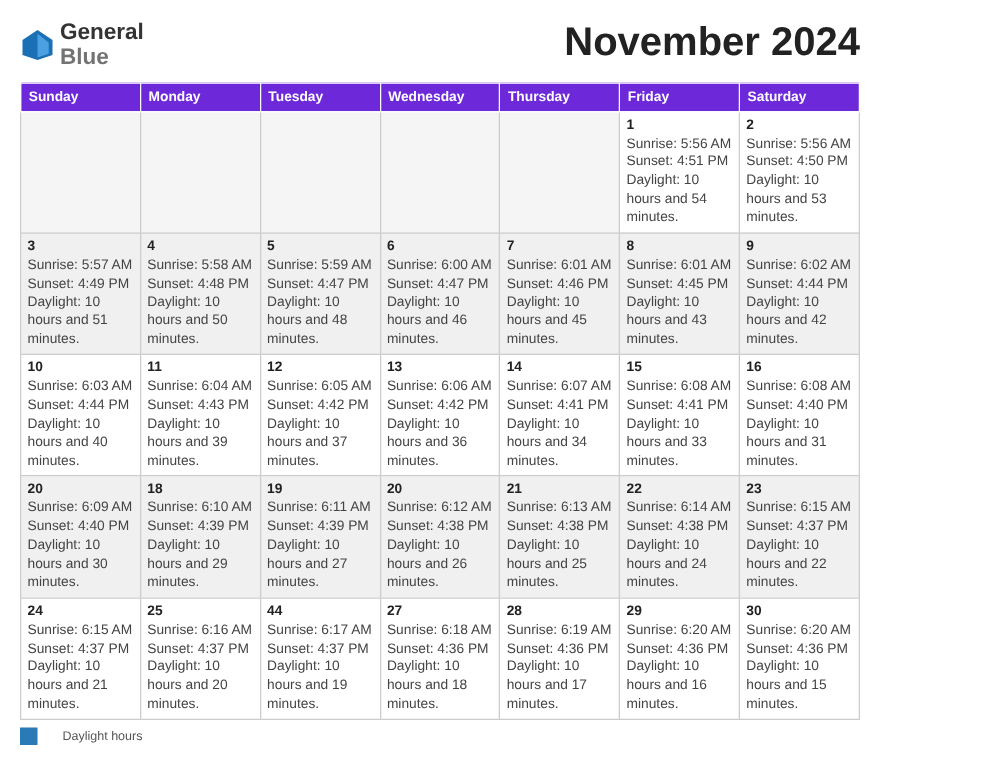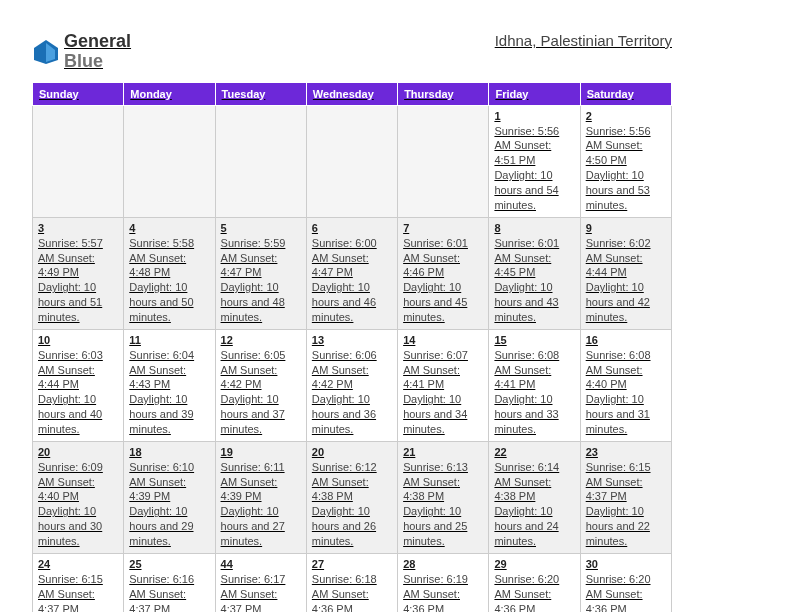--- a/index.html
+++ b/index.html
@@ -6,24 +6,23 @@
     body {
       width: 792px;
       height: 612px;
       font-family: Arial, sans-serif;
       background: #fff;
       overflow: hidden;
     }
     .page {
       width: 704px;
       height: 612px;
-      padding: 32px;
+      padding: 16px;
       display: flex;
       flex-direction: column;
-      text-decoration: underline;
     }
     .header {
       display: flex;
       justify-content: space-between;
       align-items: flex-start;
       margin-bottom: 10px;
     }
     .logo {
       display: flex;
       align-items: center;
@@ -117,21 +116,21 @@
       <svg class="logo-icon" viewBox="0 0 28 28">
         <polygon points="14,2 26,10 26,22 14,26 2,22 2,10" fill="#1a6fb5"></polygon>
         <polygon points="14,5 23,12 23,21 14,24" fill="#4aa0e0"></polygon>
       </svg>
       <div class="logo-text">
         <span class="logo-general">General</span><br>
         <span class="logo-blue">Blue</span>
       </div>
     </div>
     <div class="title-block">
-      <div class="location-title">Idhna, Palestinian Territory</div>
+      <div class="month-title">November 2024</div>
     </div>
   </div>
 
   <table class="calendar">
     <thead>
       <tr>
         <th>Sunday</th>
         <th>Monday</th>
         <th>Tuesday</th>
         <th>Wednesday</th>

